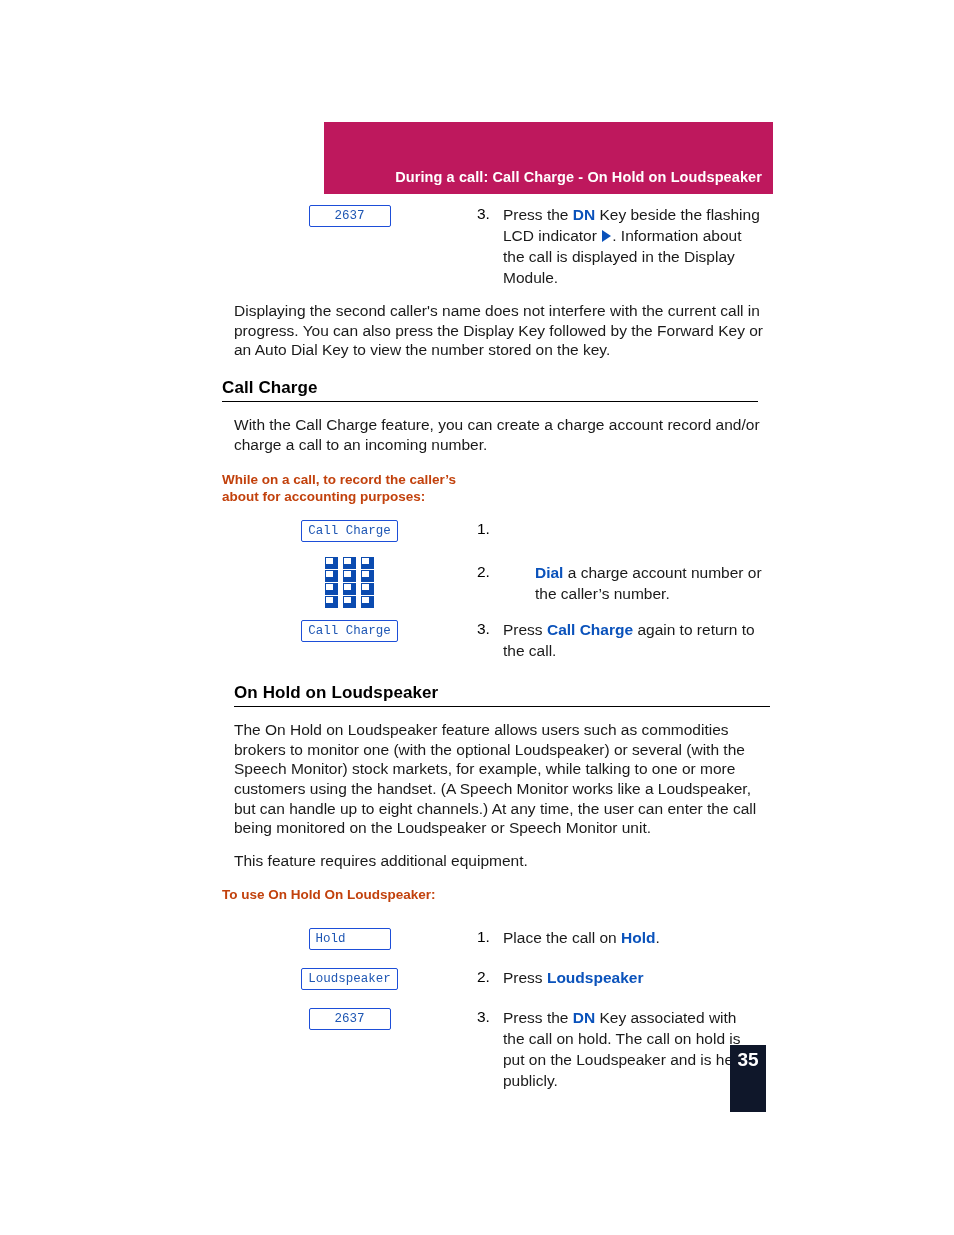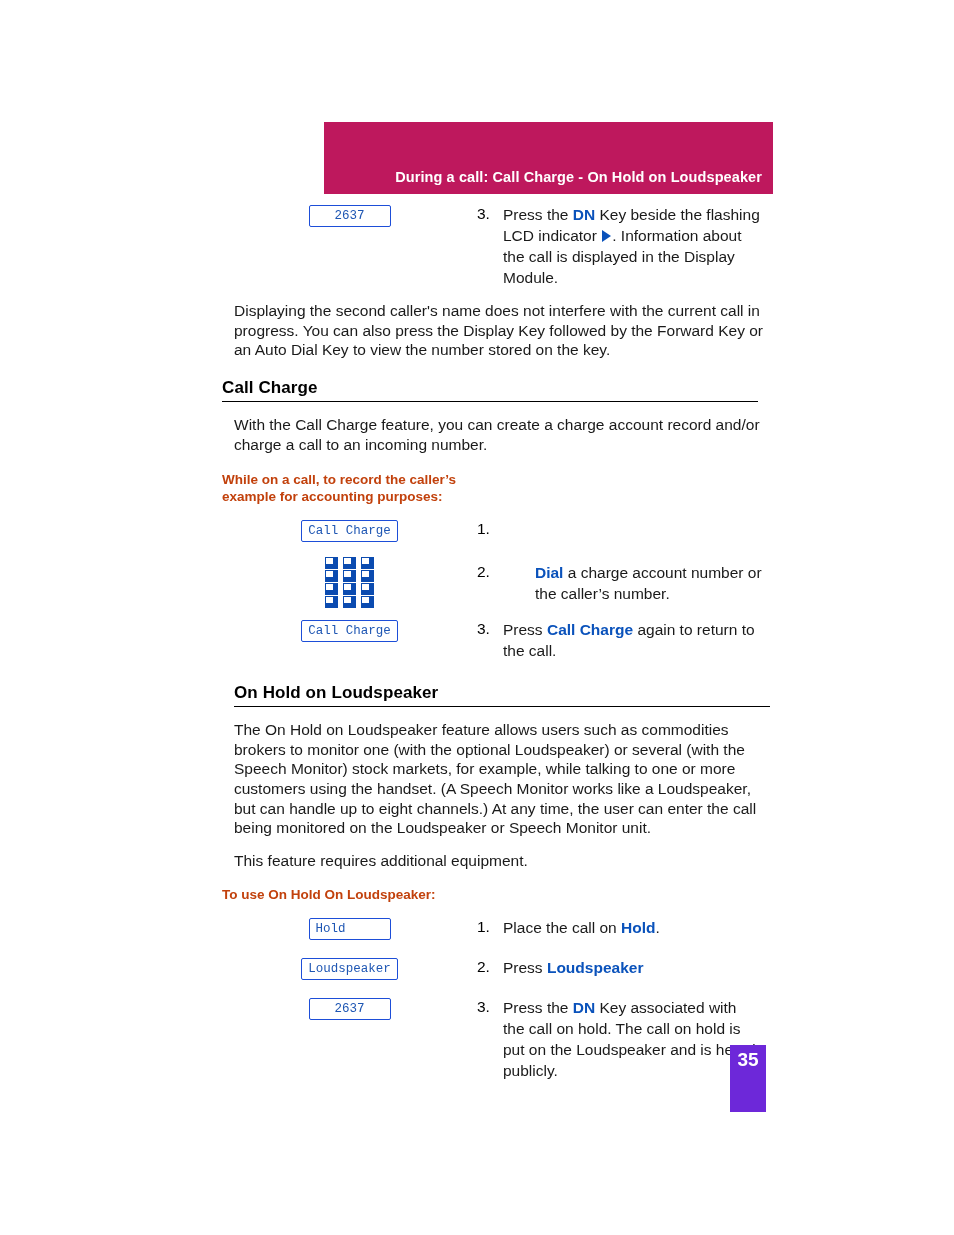--- a/index.html
+++ b/index.html
@@ -178,21 +178,21 @@
     margin: 0 1px;
   }
 
   
   .page-badge {
     position: absolute;
     left: 730px;
     top: 1045px;
     width: 36px;
     height: 67px;
-    background: #6d28d9;
+    background: #0f172a;
   }
   .page-badge-num {
     position: absolute;
     left: 0;
     right: 0;
     top: 4px;
     text-align: center;
     color: #ffffff;
     font-size: 19px;
     font-weight: bold;
@@ -221,21 +221,21 @@
 
   <div class="section-head">
     <div class="section-head-title">Call Charge</div>
     <div class="section-head-rule"></div>
   </div>
 
   <p class="body-para gap-para">With the Call Charge feature, you can create a charge account record and/or charge a call to an incoming number.</p>
 
   <div class="sub-head">
     <span>While on a call, to record the caller’s</span><br>
-    <span>example for accounting purposes:</span>
+    <span>about for accounting purposes:</span>
   </div>
 
   <div class="step-row" style="margin-top:14px;">
     <div class="step-keycol">
       <span class="key-btn left">Call Charge</span>
     </div>
     <div class="step-num">1.</div>
   </div>
 
   <div class="step-row" style="margin-top:10px;">
@@ -275,21 +275,21 @@
     <div class="section-head-title">On Hold on Loudspeaker</div>
     <div class="section-head-rule"></div>
   </div>
 
   <p class="body-para gap-para">The On Hold on Loudspeaker feature allows users such as commodities brokers to monitor one (with the optional Loudspeaker) or several (with the Speech Monitor) stock markets, for example, while talking to one or more customers using the handset. (A Speech Monitor works like a Loudspeaker, but can handle up to eight channels.) At any time, the user can enter the call being monitored on the Loudspeaker or Speech Monitor unit.</p>
 
   <p class="body-para gap-para">This feature requires additional equipment.</p>
 
   <div class="sub-head">To use On Hold On Loudspeaker:</div>
 
-  <div class="step-row" style="margin-top:14px;">
+  <div class="step-row" style="margin-top:24px;">
     <div class="step-keycol">
       <span class="key-btn wide left">Hold</span>
     </div>
     <div class="step-num">1.</div>
     <div class="step-text">
       <span>Place the call on </span><b>Hold</b><span>.</span>
     </div>
   </div>
 
   <div class="step-row" style="margin-top:17px;">

